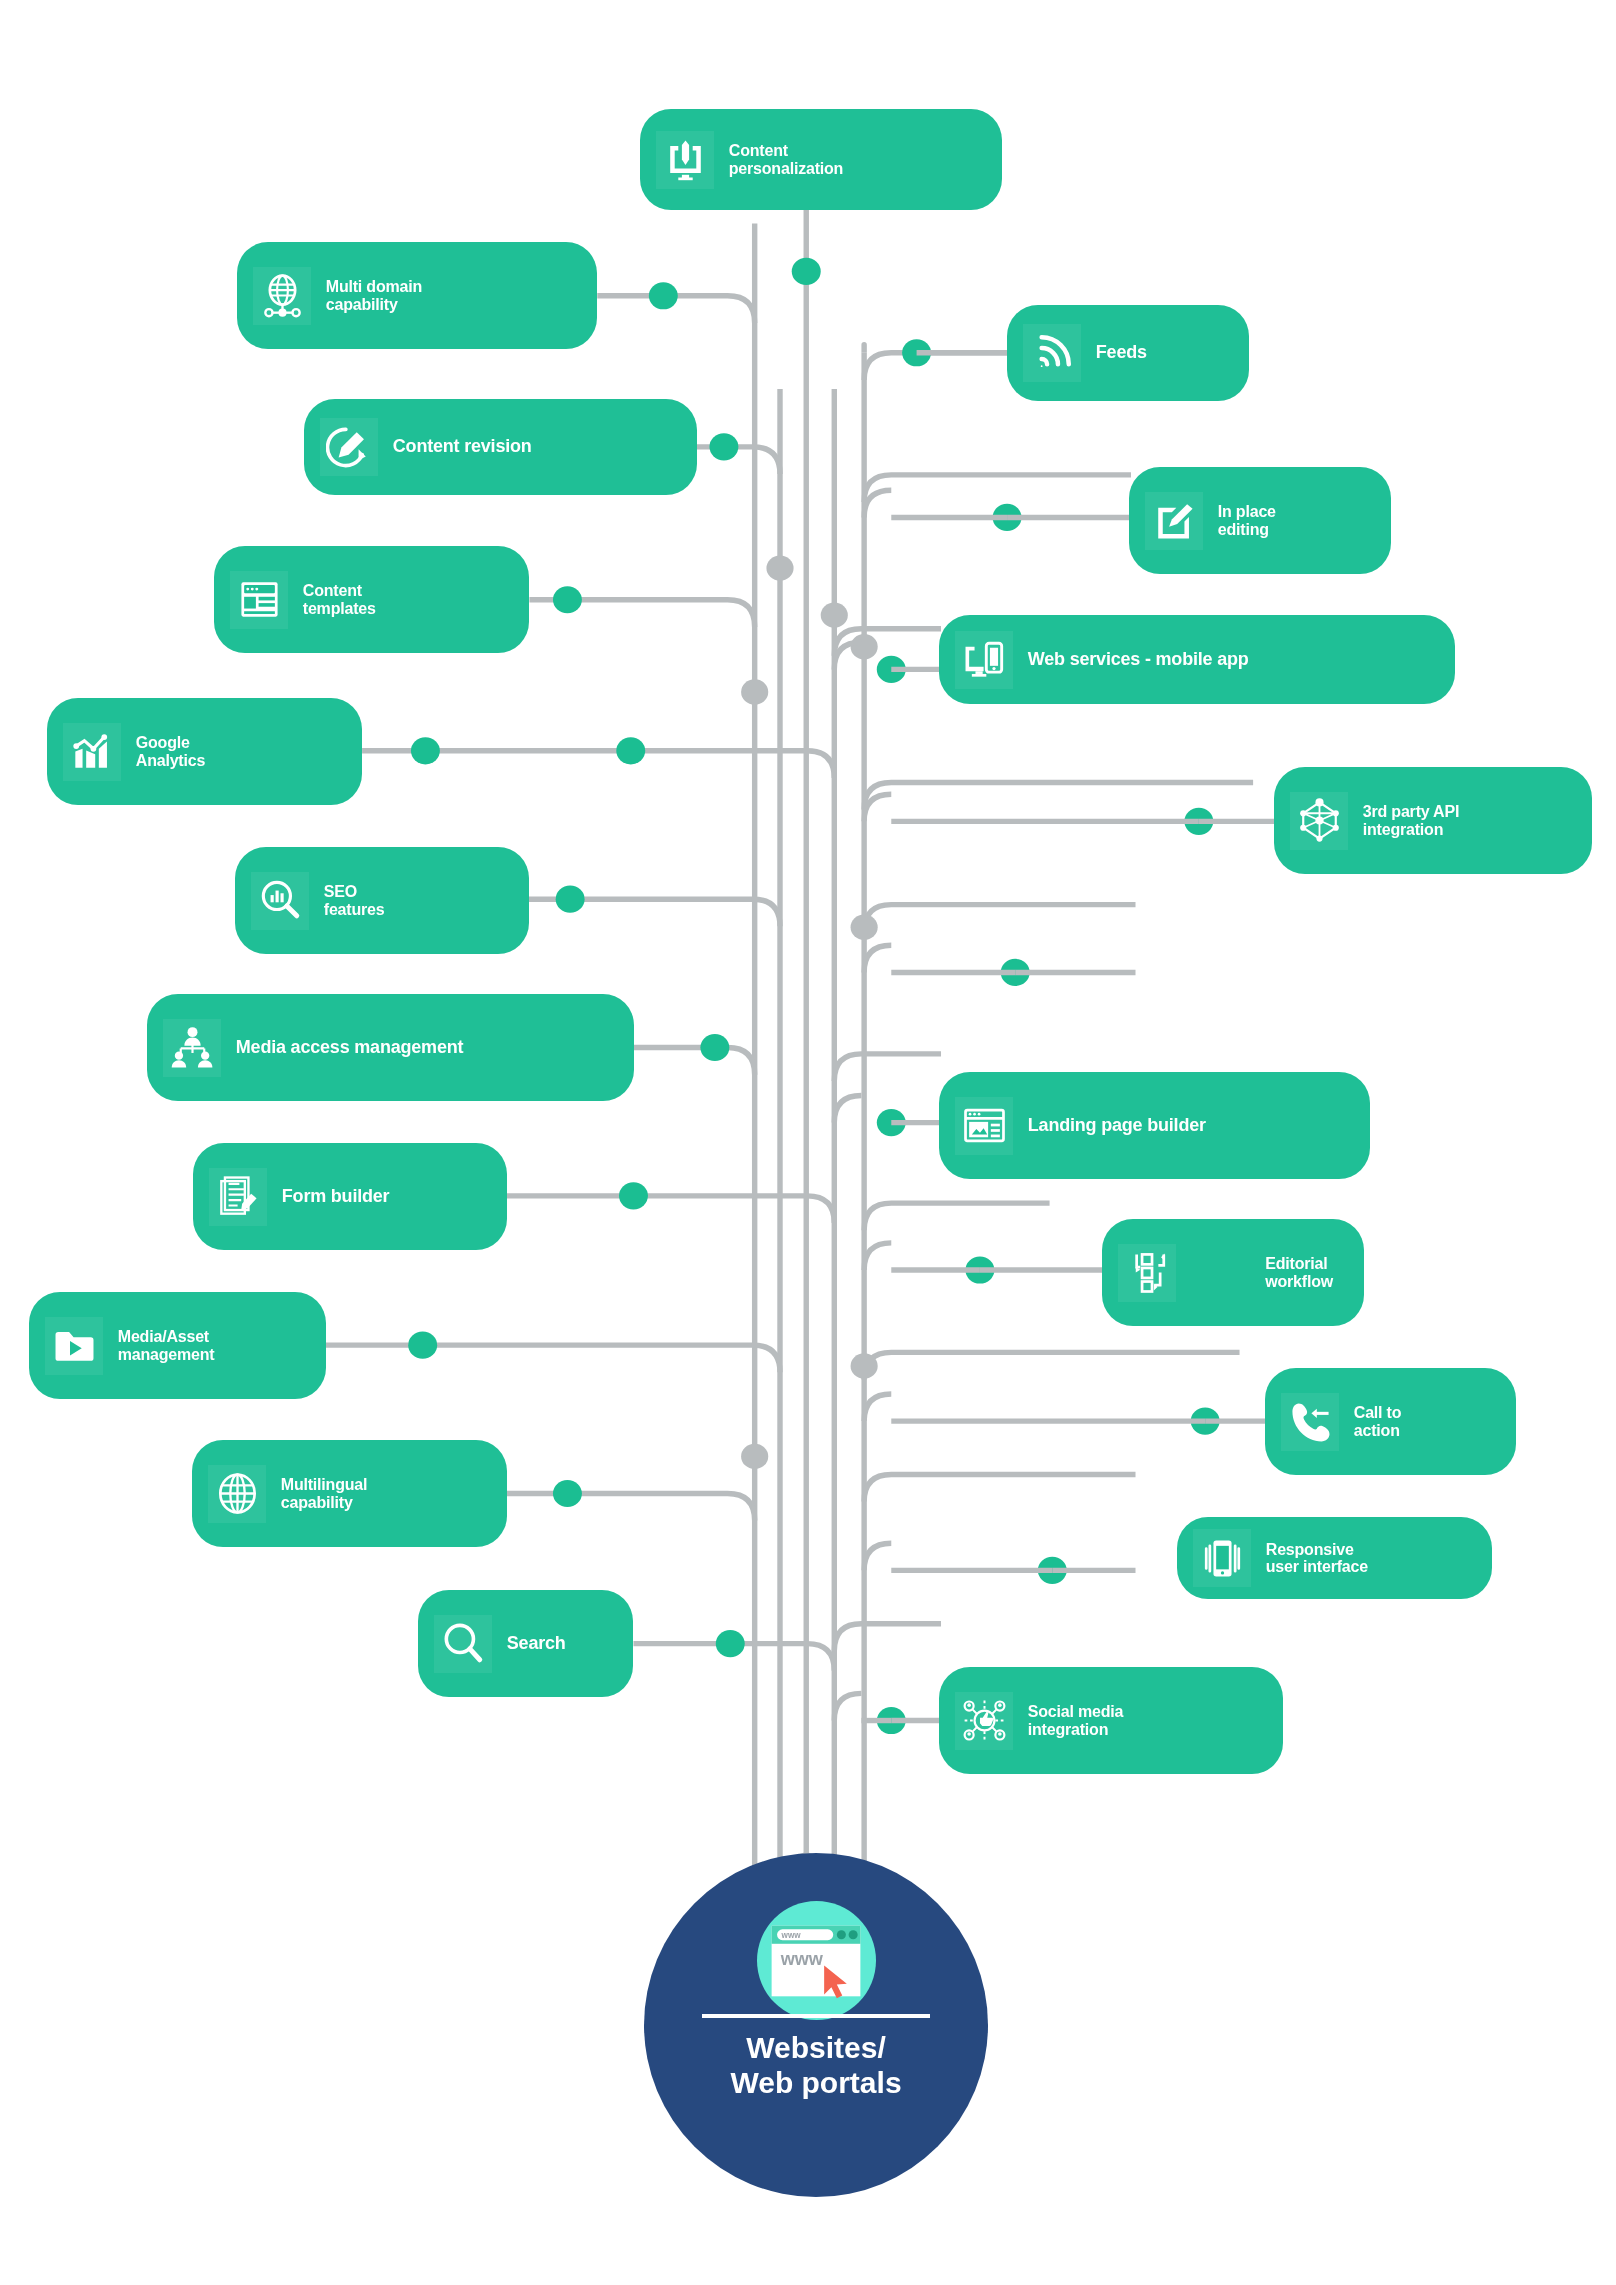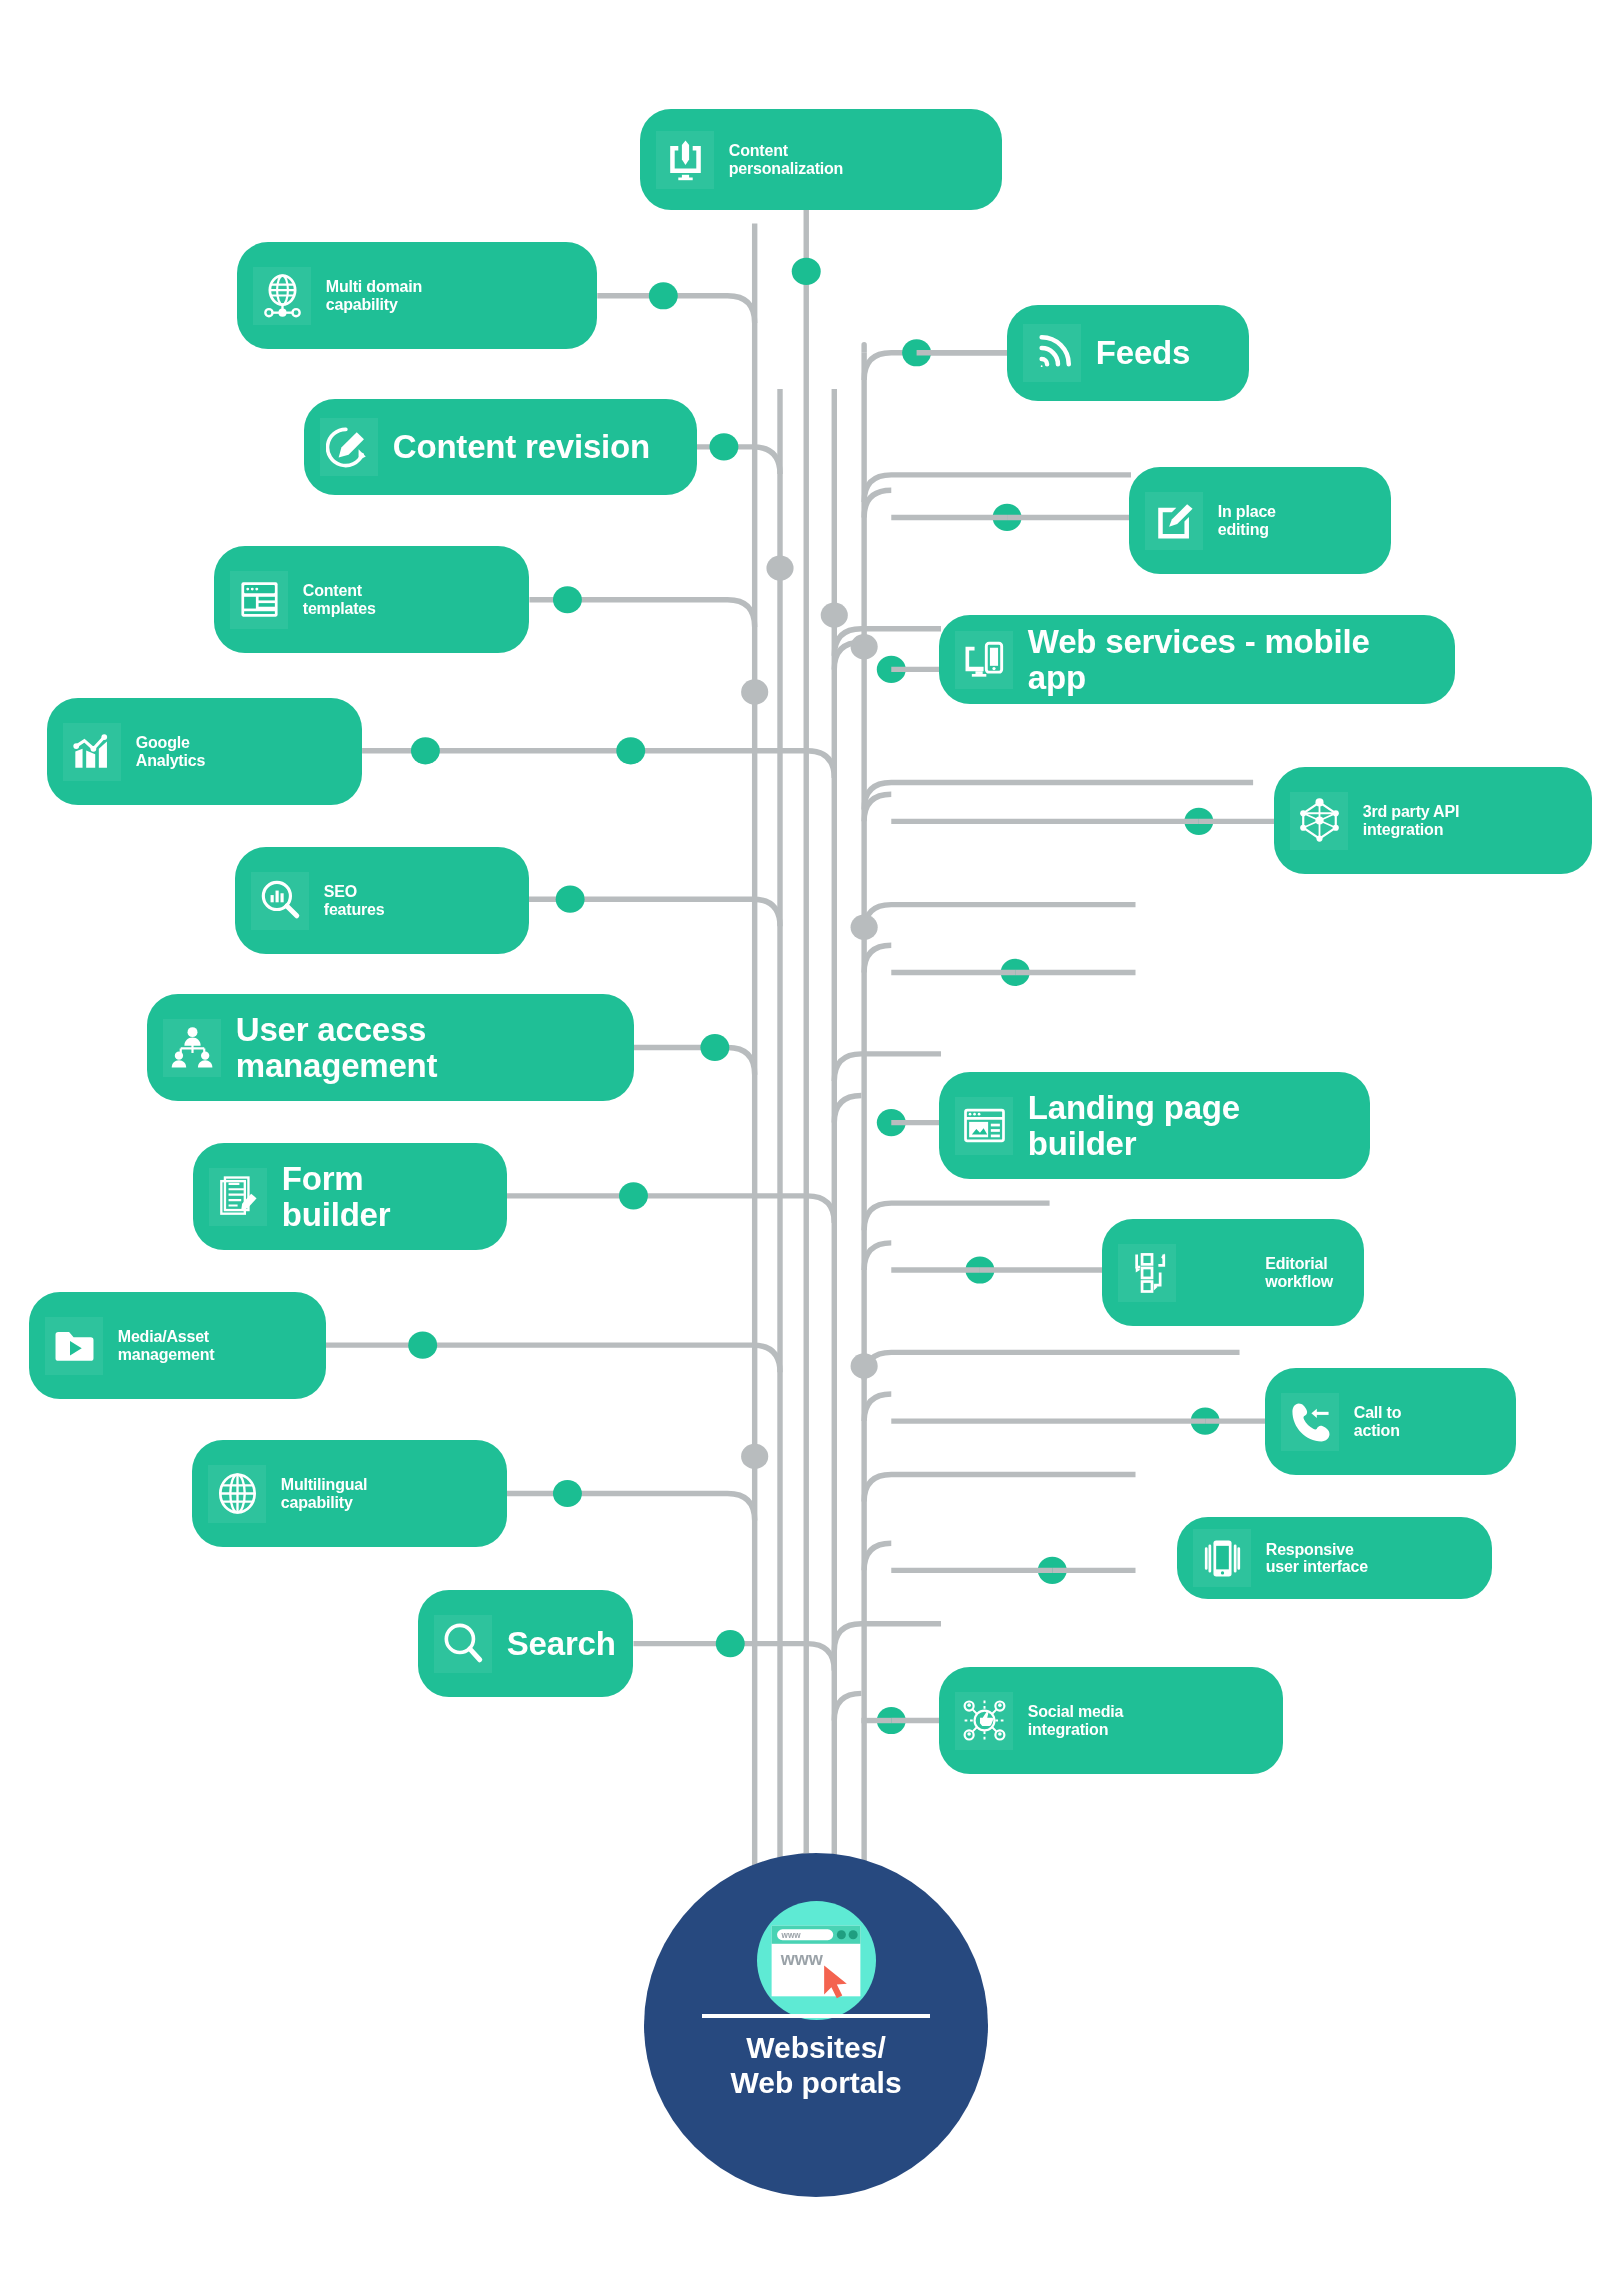--- a/index.html
+++ b/index.html
@@ -33,21 +33,21 @@
   .pill .ico svg{display:block;}
   .pill .lbl{
     color:#ffffff;
     font-weight:bold;
     font-size:16px;
     line-height:1.07;
     letter-spacing:-0.2px;
     white-space:pre-line;
     font-family:"Liberation Sans",sans-serif;
   }
-  .pill.one-line .lbl{font-size:33px;}
+  .pill.one-line .lbl{font-size:18px;}
 
   
   #hub{
     position:absolute;
     left:644px;top:1853px;
     width:344px;height:344px;
     border-radius:50%;
     background:#27497F;
     z-index:8;
     display:flex;flex-direction:column;align-items:center;
@@ -280,21 +280,21 @@
       <svg width="47" height="47" viewBox="0 0 52 52">
         <circle cx="26" cy="9" r="5.5" fill="#fff"></circle>
         <path d="M17 24c0-5.5 4-9 9-9s9 3.5 9 9z" fill="#fff"></path>
         <path d="M13 27h26M13 27v5M39 27v5M26 22v10" stroke="#fff" stroke-width="2.4" fill="none"></path>
         <circle cx="11" cy="35" r="4.6" fill="#fff"></circle>
         <path d="M3 48c0-4.8 3.5-8 8-8s8 3.2 8 8z" fill="#fff"></path>
         <circle cx="40" cy="35" r="4.6" fill="#fff"></circle>
         <path d="M32 48c0-4.8 3.5-8 8-8s8 3.2 8 8z" fill="#fff"></path>
       </svg>
     </span>
-    <span class="lbl">User access management</span>
+    <span class="lbl">Media access management</span>
   </div>
 
   <div class="pill one-line" style="left:193px;top:1143px;width:314px;height:107px;">
     <span class="ico">
       <svg width="47" height="47" viewBox="0 0 52 52">
         <rect x="7" y="9" width="26" height="36" fill="none" stroke="#fff" stroke-width="2.6"></rect>
         <rect x="11" y="5" width="26" height="36" fill="none" stroke="#fff" stroke-width="2.6"></rect>
         <path d="M15 12h12M15 18h17M15 24h17M15 30h14M15 36h10" stroke="#fff" stroke-width="2.4"></path>
         <path d="M30 34l10-11 6 5-10 11-7 2z" fill="#fff"></path>
       </svg>

